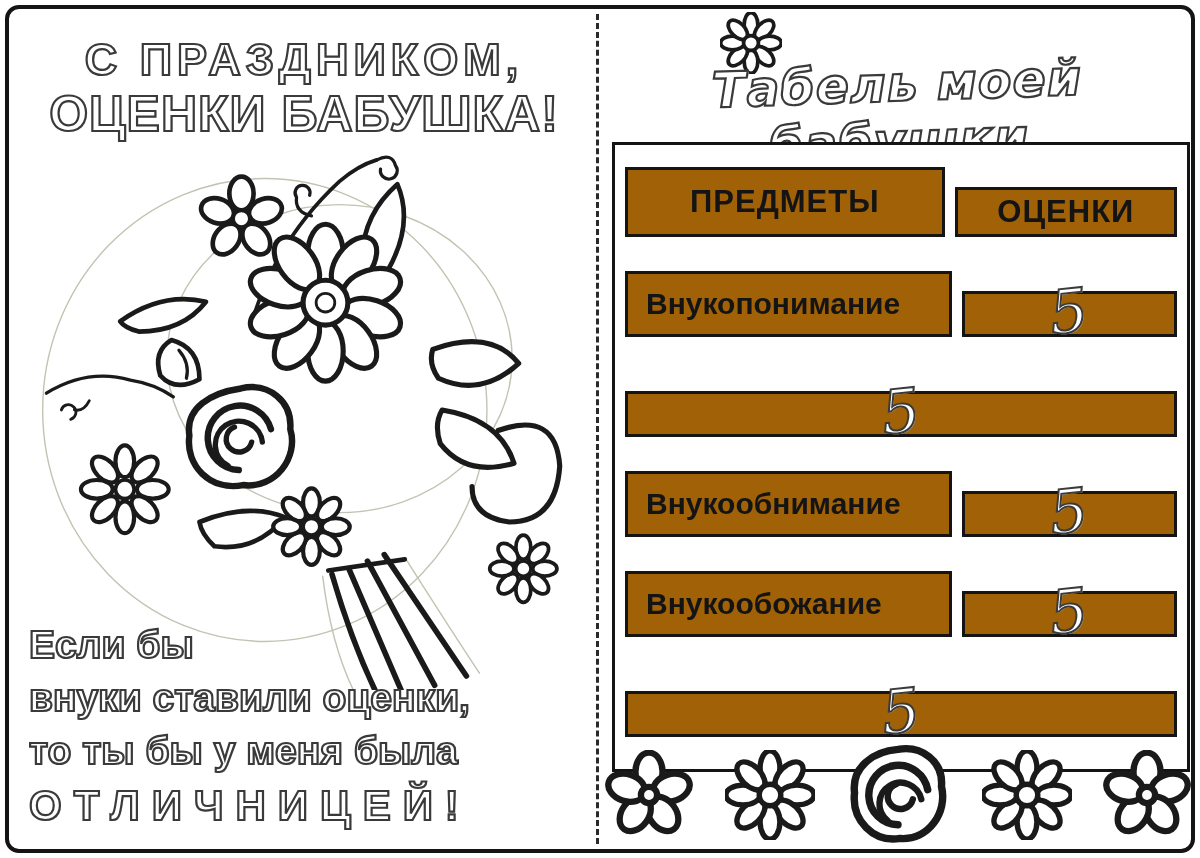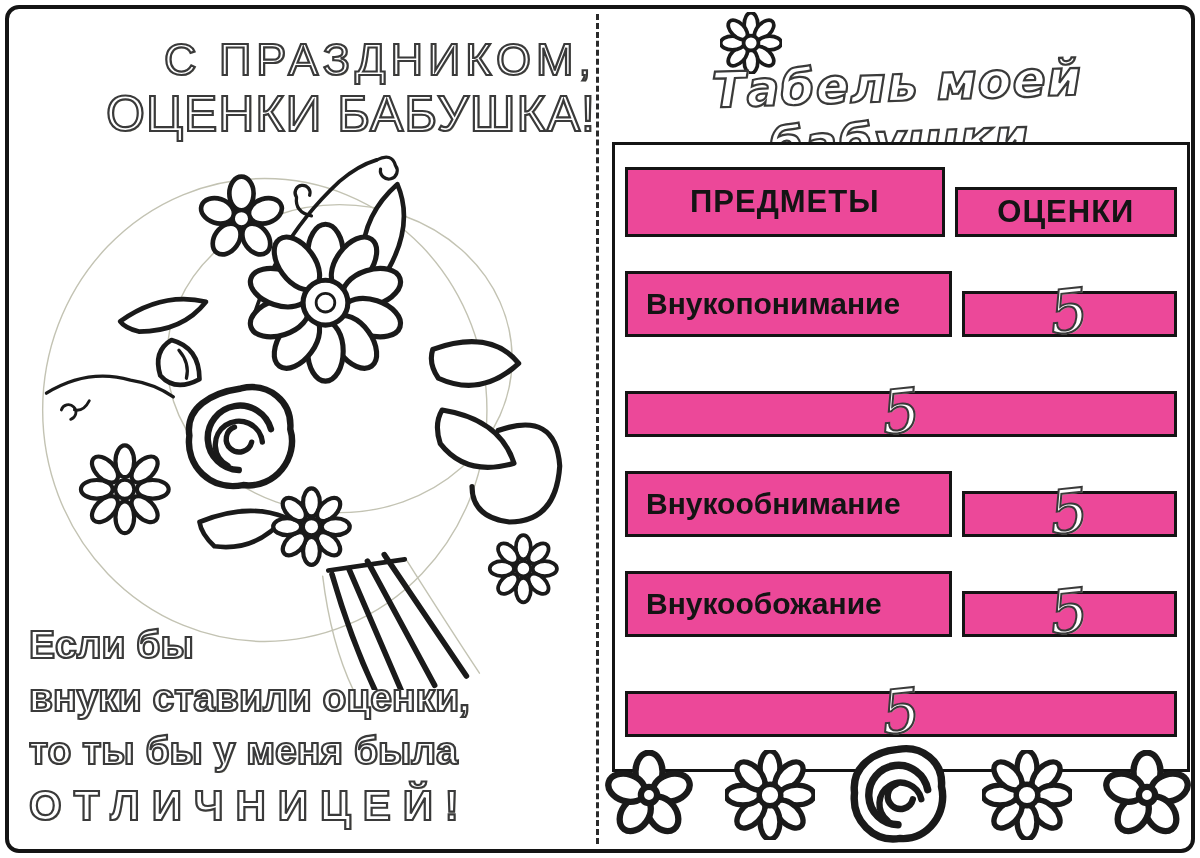--- a/index.html
+++ b/index.html
@@ -16,21 +16,21 @@
     position:absolute; left:596px; top:14px; bottom:14px; width:0;
     border-left:3px dashed #2a2a2a; z-index:5;
   }
   .outline-text {
     color:#ffffff;
     -webkit-text-stroke:2.2px #3a3a3a;
     text-shadow:1px 1px 0 #d8d8c8;
   }
   
   .left { position:absolute; left:12px; top:12px; width:584px; height:834px; }
-  .greeting { text-align:right; padding-top:24px; font-weight:normal; line-height:1.06; }
+  .greeting { text-align:center; padding-top:24px; font-weight:bold; line-height:1.06; }
   .g1 { font-size:45px; letter-spacing:5px; }
   .g2 { font-size:50px; letter-spacing:1px; margin-top:4px; }
   .bouquet { position:absolute; left:0; top:118px; width:584px; height:560px; }
   .message {
     position:absolute; left:17px; bottom:12px;
     font-weight:bold; font-size:39px; line-height:1.36; white-space:nowrap;
   }
   .m4 { font-size:42px; letter-spacing:12px;text-align:right; }
   
   .right { position:absolute; left:600px; top:0; width:596px; height:858px; }
@@ -43,21 +43,21 @@
   }
   .tableBox {
     position:absolute; left:12px; top:142px; width:578px; height:630px;
     border:3px solid #141414; box-sizing:border-box;
     padding:22px 10px 0 10px; background:#ffffff;
   }
   .thead, .trow { display:flex; gap:10px; }
   .thead { height:70px; }
   .trow { height:66px; margin-top:34px;border-radius:6px; }
   .cell {
-    border:3px solid #141414; background:#ec4899; box-sizing:border-box;
+    border:3px solid #141414; background:#a16207; box-sizing:border-box;
     display:flex; align-items:center;
   }
   .subj { flex:1.45; padding-left:18px; font-weight:bold; font-size:30px; }
   .gradeCell { flex:1; justify-content:center;margin-top:20px; }
   .head { justify-content:center; padding-left:0; font-weight:bold; font-size:31px; letter-spacing:1px; }
   .five {
     font-family:"DejaVu Serif", serif; font-style:italic;
     font-size:60px; line-height:1;
     color:#ffffff; -webkit-text-stroke:2px #3a3a3a;
     text-shadow:1px 1px 0 #d8d8c8;

